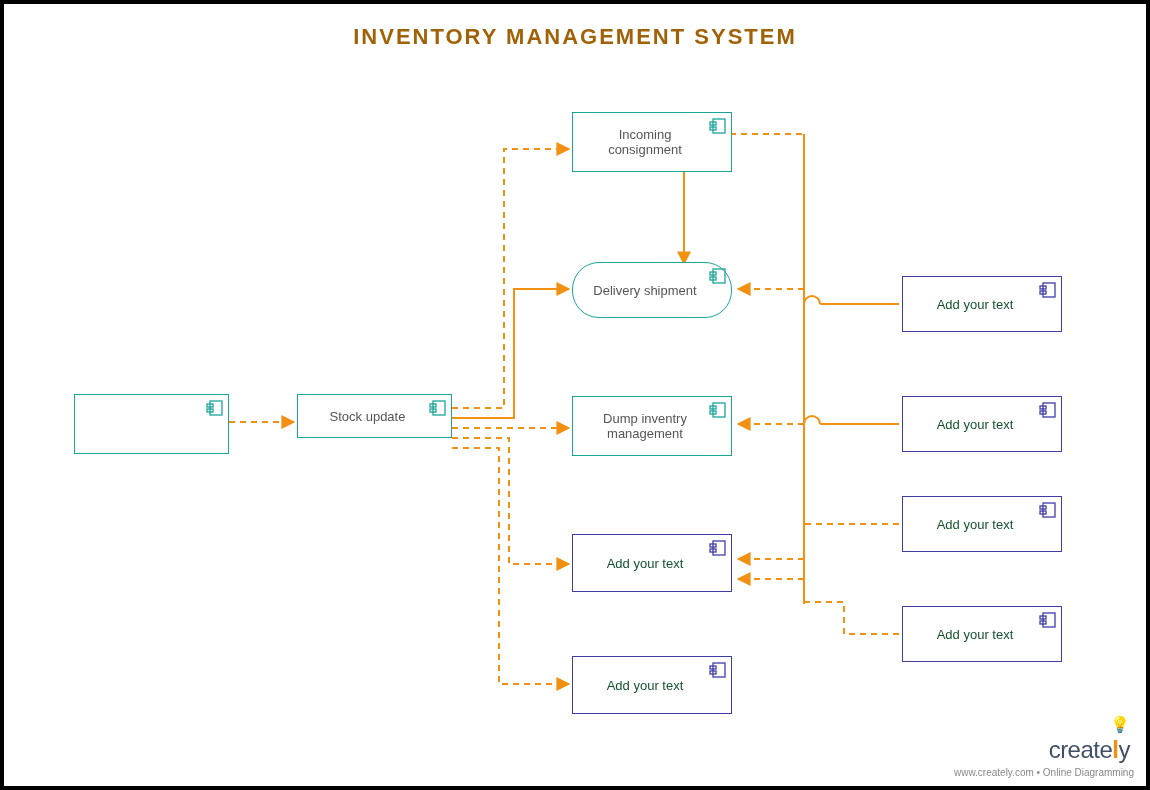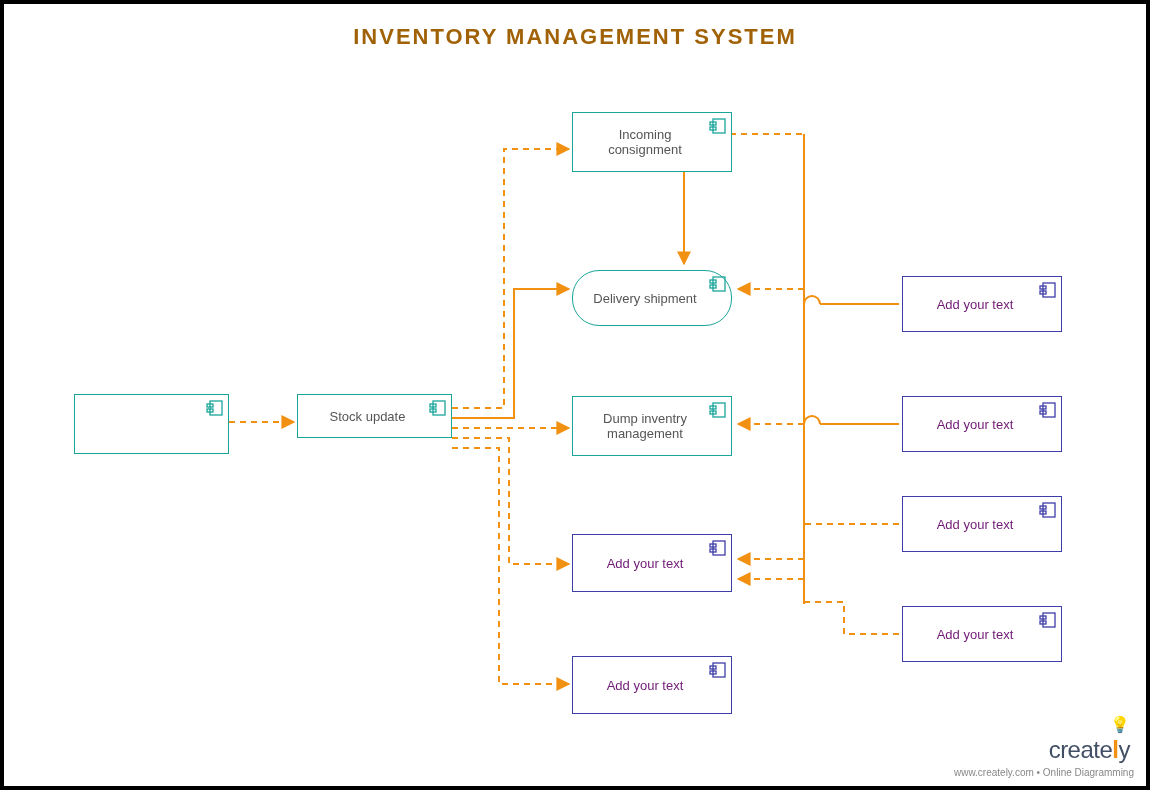--- a/index.html
+++ b/index.html
@@ -33,21 +33,21 @@
     display: flex;
     align-items: center;
     justify-content: center;
     text-align: center;
     font-size: 13px;
     color: #555;
     padding: 4px 22px 4px 8px;
     background: #fff;
   }
   .box.teal   { border: 1.5px solid #1aa59a; }
-  .box.purple { border: 1.5px solid #3f3da8; color: #701a75; }
+  .box.purple { border: 1.5px solid #3f3da8; color: #14532d; }
   .box .notch {
     position: absolute;
     top: 4px;
     right: 4px;
     width: 18px;
     height: 18px;
   }
   .box .notch svg { display: block; }
   .logo {
     position: absolute;
@@ -163,21 +163,21 @@
         <svg width="18" height="18">
           <g fill="none" stroke="#1aa59a" stroke-width="1.3">
             <rect x="4" y="2" width="12" height="14"></rect>
             <rect x="1" y="5" width="6" height="3"></rect>
             <rect x="1" y="10" width="6" height="3"></rect>
           </g>
         </svg>
       </span>
   </div>
 
-  <div class="box teal" style="left:568px; top:266px; width:160px; height:56px;border-radius:27px;">
+  <div class="box teal" style="left:568px; top:258px; width:160px; height:56px;border-radius:27px;">
     <span>Delivery shipment</span>
     <span class="notch">
         <svg width="18" height="18">
           <g fill="none" stroke="#1aa59a" stroke-width="1.3">
             <rect x="4" y="2" width="12" height="14"></rect>
             <rect x="1" y="5" width="6" height="3"></rect>
             <rect x="1" y="10" width="6" height="3"></rect>
           </g>
         </svg>
       </span>

